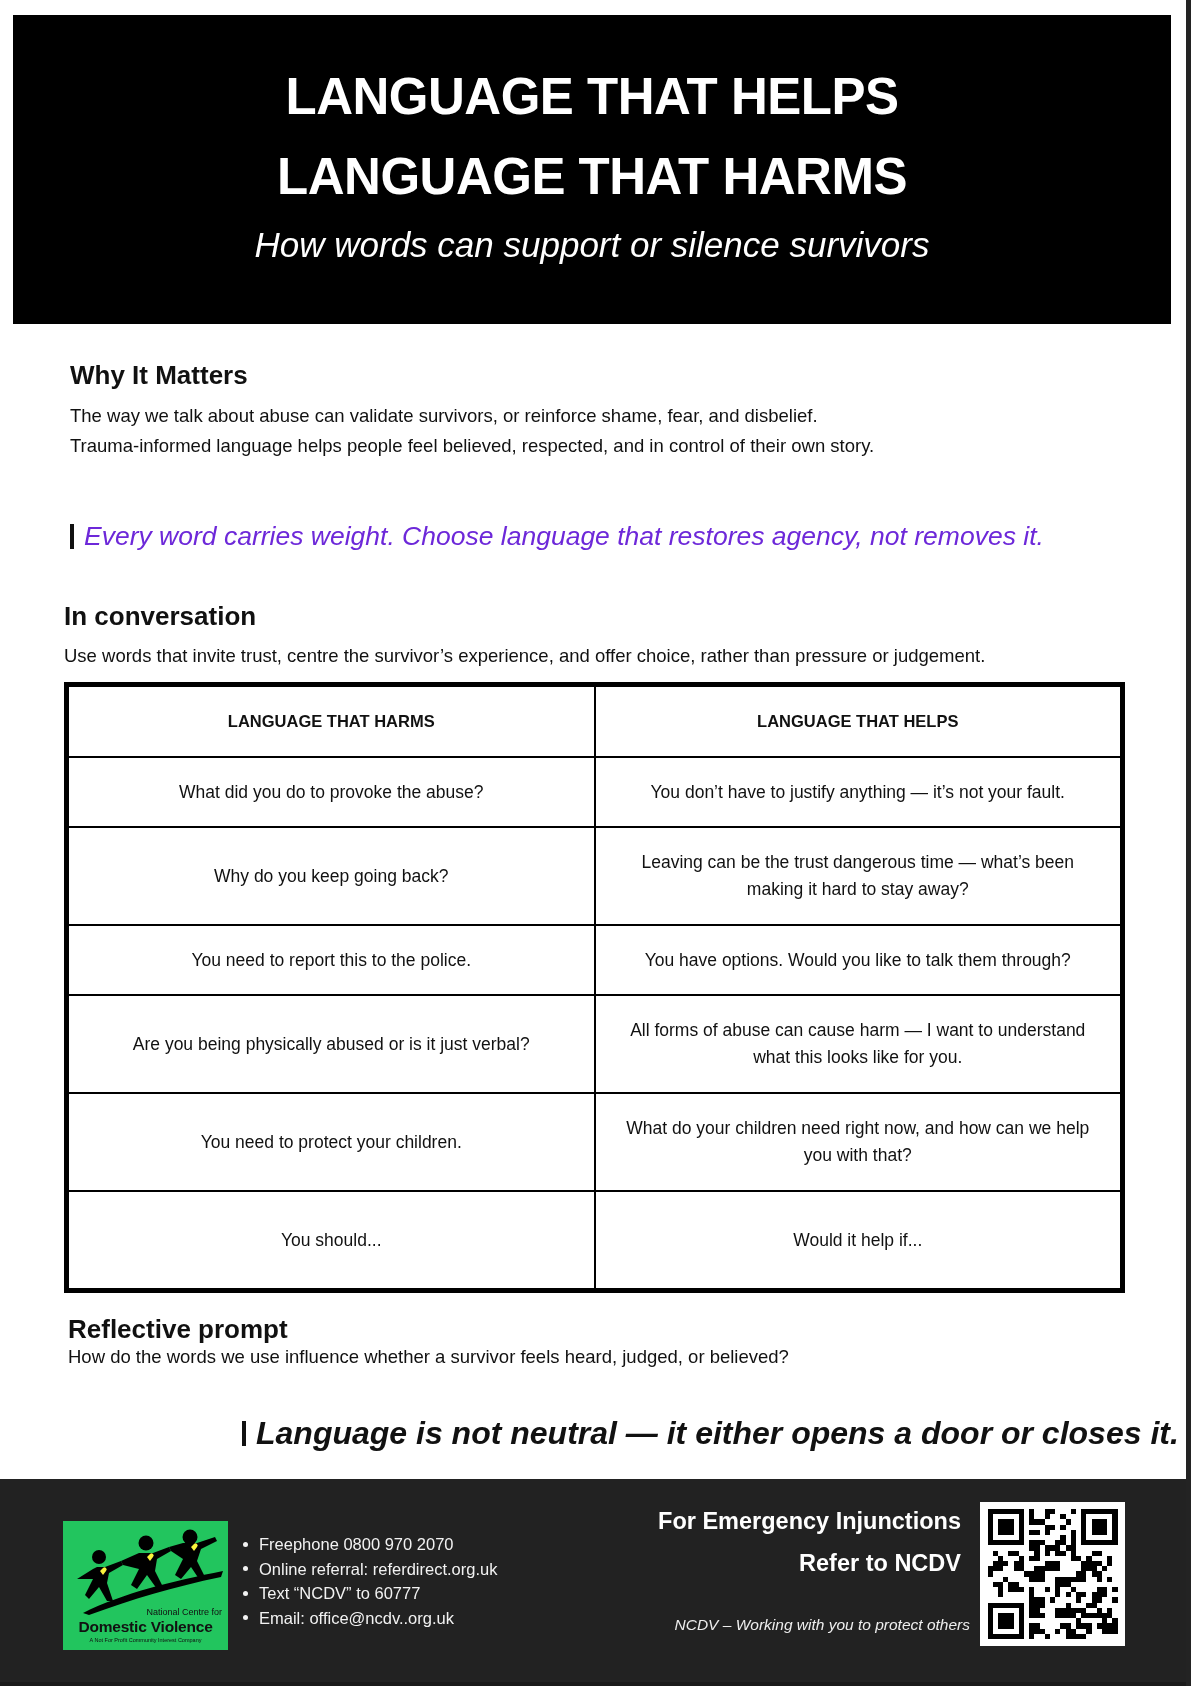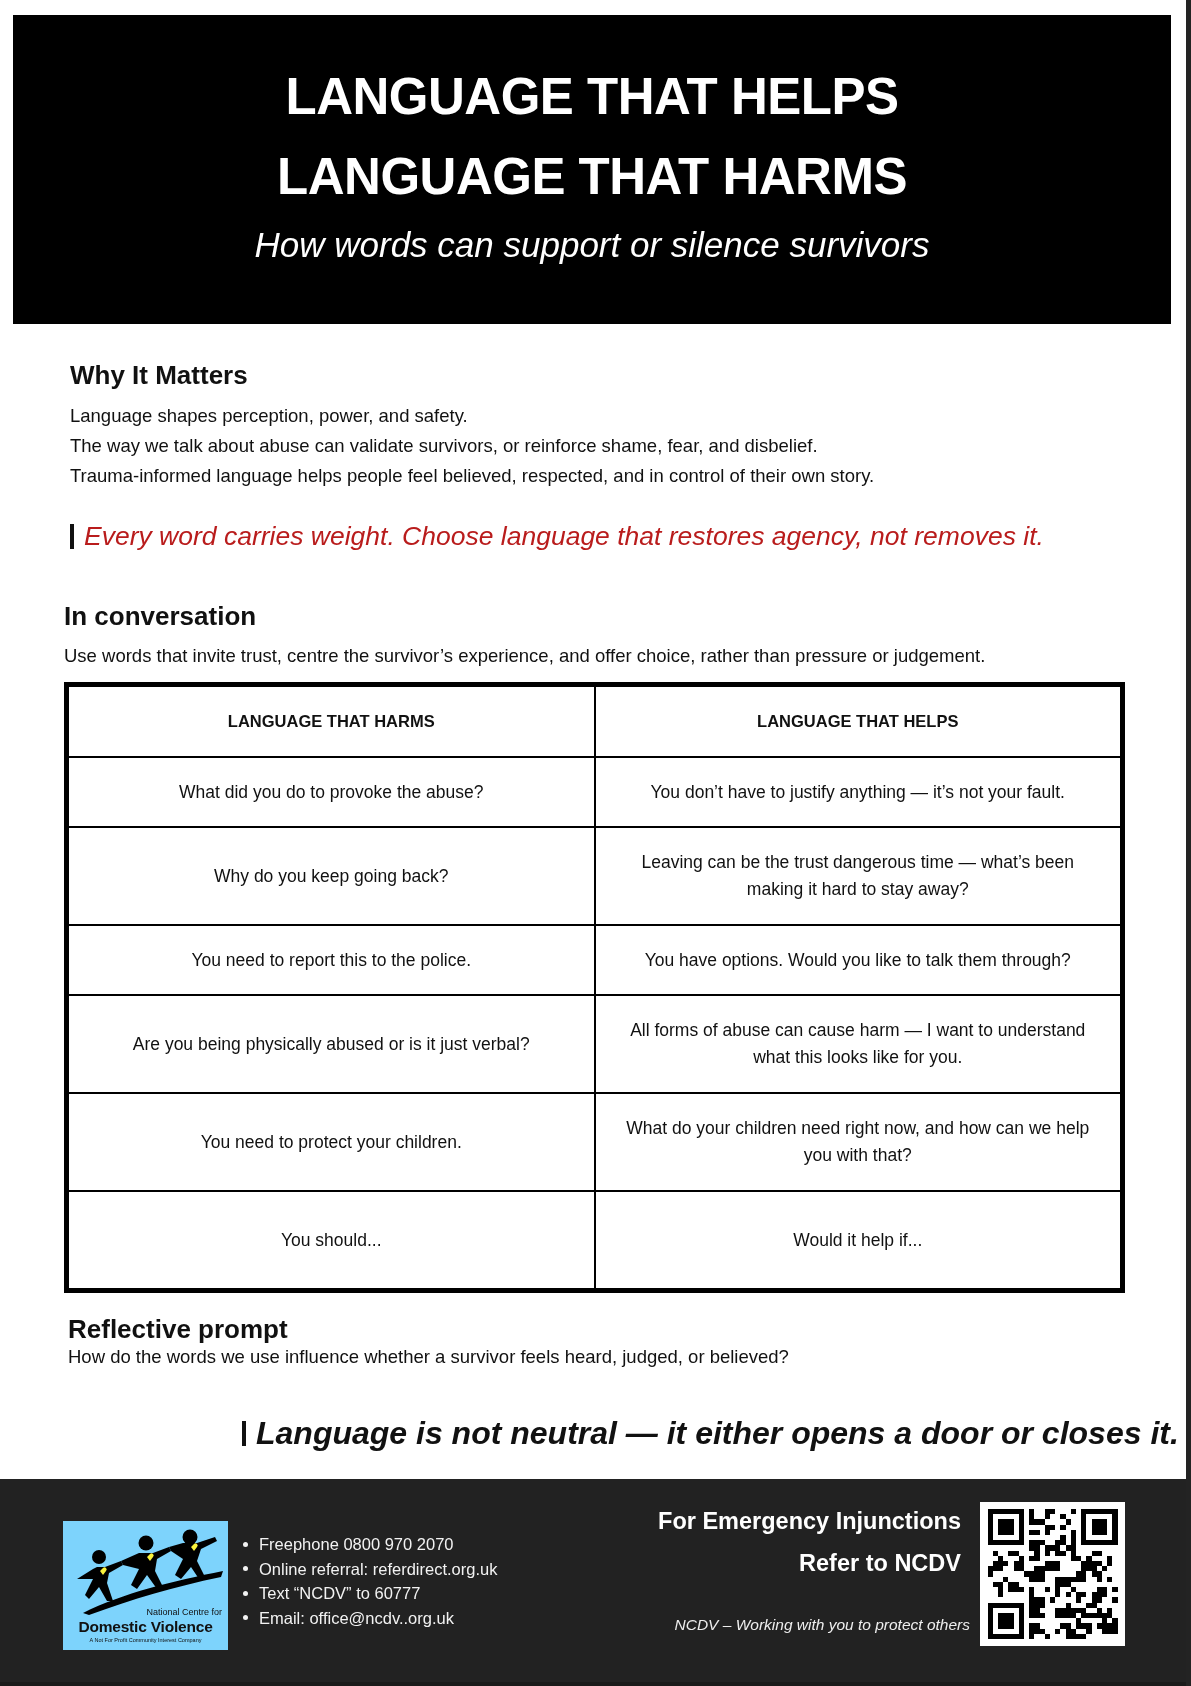--- a/index.html
+++ b/index.html
@@ -25,21 +25,21 @@
 
     .section { position: absolute; left: 70px; right: 40px; }
     .h2 { font-weight: bold; font-size: 26px; line-height: 1; color: #111; }
     .body-line { font-size: 18.5px; line-height: 30px; color: #111; }
 
     .why { top: 362px; }
     .why .body { margin-top: 13px; }
 
     .quote1 {
       position: absolute; left: 70px; top: 523px;
-      font-style: italic; font-size: 26.5px; line-height: 1; color: #b91c1c;
+      font-style: italic; font-size: 26.5px; line-height: 1; color: #6d28d9;
       display: flex; align-items: center;
     }
     .bar-mark { display: inline-block; width: 4px; height: 25px; background: #111; margin-right: 10px; }
 
     .conv { left: 64px; top: 603px; }
     .conv .body { margin-top: 12px; }
 
     .table-wrap {
       position: absolute; left: 64px; top: 682px; width: 1061px;
       border: 3px solid #000;
@@ -64,21 +64,21 @@
     }
 
     .footer {
       position: absolute; left: 0; top: 1479px; width: 1186px; height: 207px;
       background: #222222; color: #fff;
     }
     .footer-bottom-line { position: absolute; left: 0; bottom: 0; width: 1186px; height: 4px; background: #1a1a1a; }
 
     .logo {
       position: absolute; left: 63px; top: 42px; width: 165px; height: 129px;
-      background: #7dd3fc;
+      background: #22c55e;
       padding-left: 35px;
     }
     .logo svg { position: absolute; left: 0; top: 0; }
     .logo .l1 { position: absolute; right: 6px; top: 86px; font-size: 9px; color: #111; }
     .logo .l2 { position: absolute; left: 0; right: 0; text-align: center; top: 97px; font-size: 15.5px; font-weight: bold; color: #111; letter-spacing: -0.2px; }
     .logo .l3 { position: absolute; left: 0; right: 0; text-align: center; top: 116px; font-size: 5.5px; color: #111; }
 
     .contacts { position: absolute; left: 243px; top: 53px; list-style: none; }
     .contacts li { font-size: 16.5px; line-height: 24.5px; color: #f2f2f2; display: flex; align-items: center; }
     .contacts .dot { width: 5px; height: 5px; border-radius: 50%; background: #f2f2f2; margin-right: 11px; display: inline-block; }
@@ -98,21 +98,20 @@
 
 <div class="header">
   <div class="title1">LANGUAGE THAT HELPS</div>
   <div class="title2">LANGUAGE THAT HARMS</div>
   <div class="subtitle">How words can support or silence survivors</div>
 </div>
 
 <div class="section why">
   <div class="h2">Why It Matters</div>
   <div class="body">
-    <div class="body-line">Language shapes perception, power, and safety.</div>
     <div class="body-line">The way we talk about abuse can validate survivors, or reinforce shame, fear, and disbelief.</div>
     <div class="body-line">Trauma-informed language helps people feel believed, respected, and in control of their own story.</div>
   </div>
 </div>
 
 <div class="quote1">
   <span class="bar-mark"></span>
   <span>Every word carries weight. Choose language that restores agency, not removes it.</span>
 </div>
 

